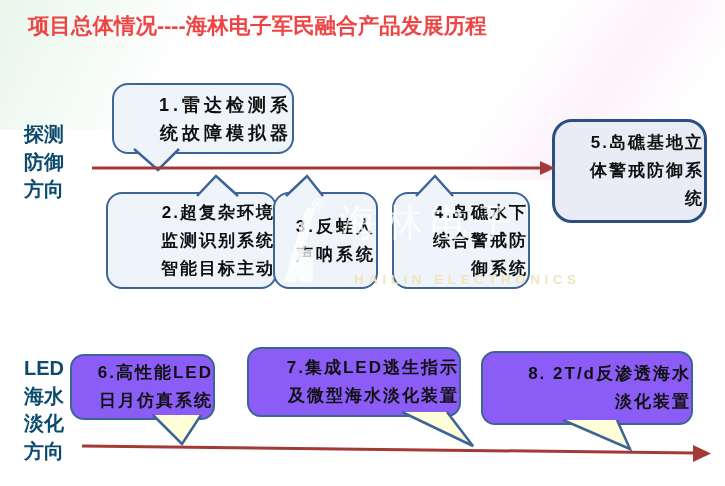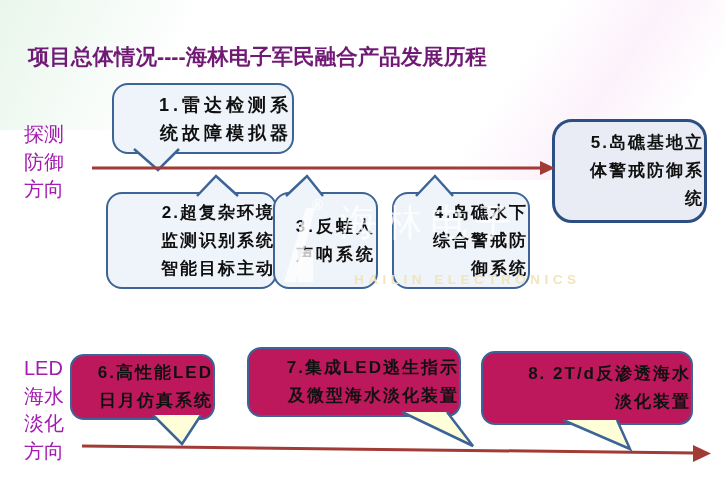--- a/index.html
+++ b/index.html
@@ -4,32 +4,32 @@
 <style>
   html,body{margin:0;padding:0;}
   body{font-family:"Liberation Sans","DejaVu Sans",sans-serif;background:#fff;}
   #slide{position:relative;width:725px;height:486px;background:#ffffff;overflow:hidden;}
 
   .bg-tint-left{position:absolute;left:0;top:0;width:320px;height:130px;z-index:0;
     background:linear-gradient(115deg,rgba(205,235,212,0.45),rgba(255,255,255,0) 55%);}
   .bg-tint-right{position:absolute;right:0;top:0;width:280px;height:180px;z-index:0;
     background:linear-gradient(125deg,rgba(255,255,255,0) 30%,rgba(250,233,248,0.6) 55%,rgba(255,255,255,0) 78%);}
 
-  .title{position:absolute;left:28px;top:11px;font-size:21.5px;font-weight:bold;color:#701a75;z-index:1;white-space:nowrap;margin-top:31px;}
+  .title{position:absolute;left:28px;top:11px;font-size:21.5px;font-weight:bold;color:#ef4444;z-index:1;white-space:nowrap;}
 
-  .axis-label{position:absolute;left:24px;font-size:20px;font-weight:normal;color:#a21caf;line-height:27.5px;z-index:1;}
+  .axis-label{position:absolute;left:24px;font-size:20px;font-weight:bold;color:#0c4a6e;line-height:27.5px;z-index:1;}
   .axis-label div{white-space:nowrap;}
 
   .arrow-svg{position:absolute;z-index:3;}
 
   .callout{position:absolute;border:2.5px solid #3D6496;border-radius:16px;z-index:2;
     display:flex;flex-direction:column;justify-content:center;align-items:flex-end;
     font-weight:bold;color:#101010;text-align:center;}
   .fill-blue{background:#EFF3FA;}
-  .fill-yellow{background:#be185d;border-radius:14px;}
+  .fill-yellow{background:#8b5cf6;border-radius:14px;}
   .endbox{background:#E9ECF4;border:3px solid #2B4F82;border-radius:20px;}
   .callout .ln{white-space:nowrap;}
   .tail{position:absolute;z-index:2;overflow:visible;}
 
   .f18{font-size:18px;letter-spacing:4px;line-height:28px;}
   .f17{font-size:17px;line-height:28px;}
   .f17 .ln{letter-spacing:2px;}
   .sp3 .ln{letter-spacing:3px;}
 
   .watermark{position:absolute;left:272px;top:196px;width:335px;height:102px;z-index:5;pointer-events:none;}

